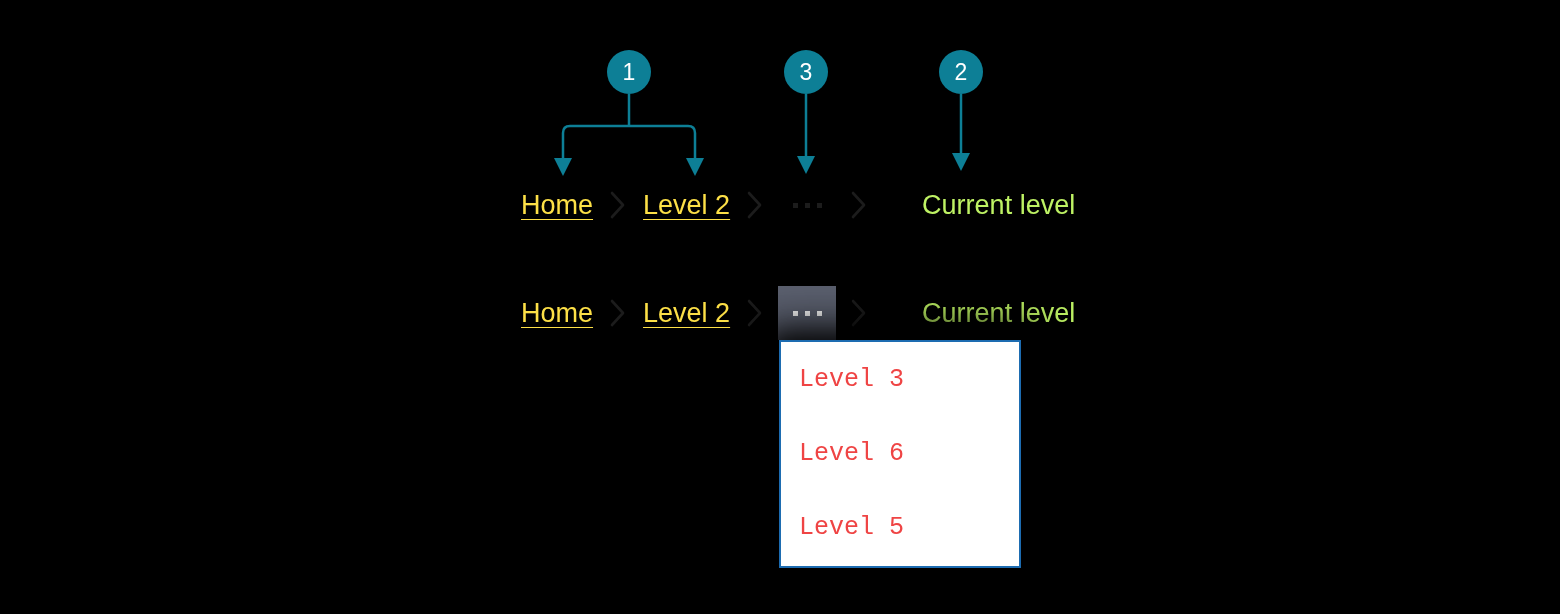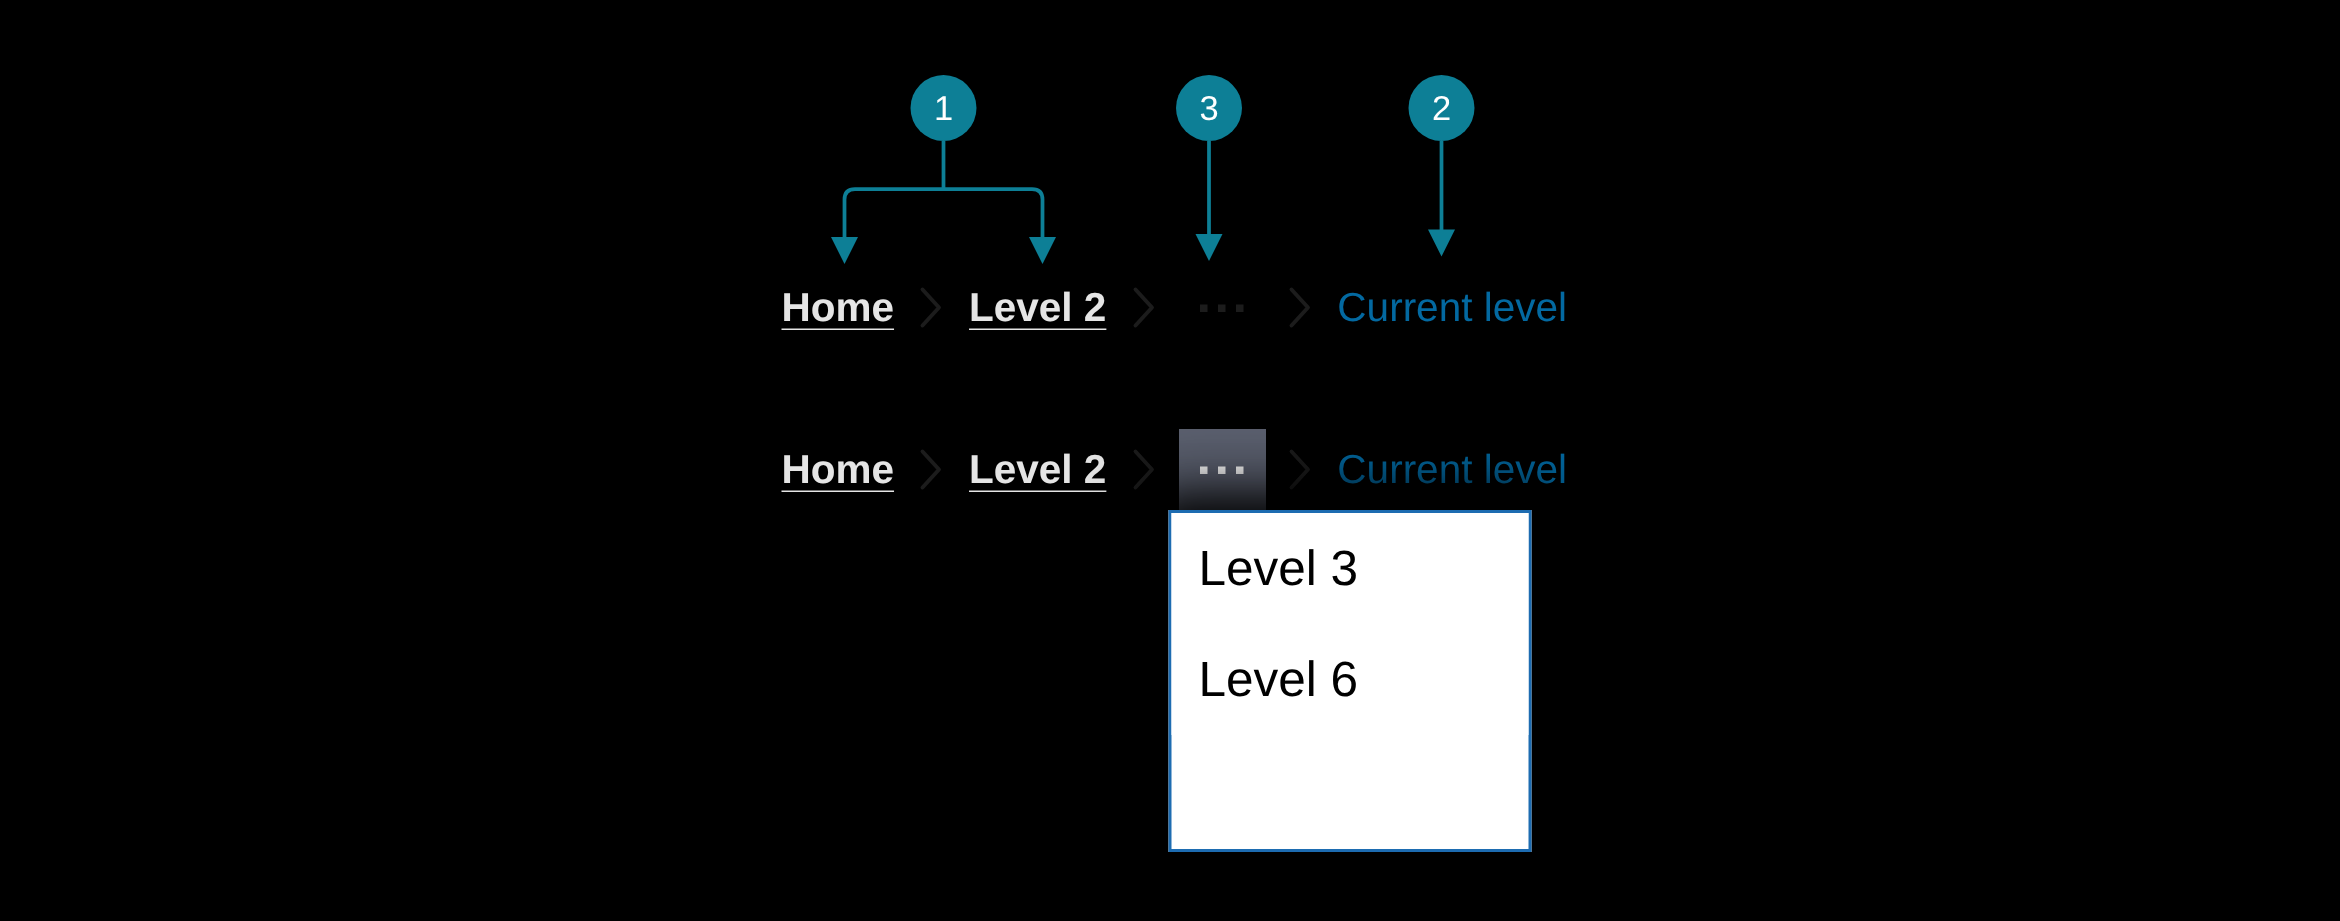--- a/index.html
+++ b/index.html
@@ -45,32 +45,32 @@
   .breadcrumb {
     position: absolute;
     display: flex;
     align-items: center;
     height: 54px;
     font-size: 27px;
     color: #1c1c1c;
     white-space: nowrap;
   }
   .crumb-link {
-    color: #e5e5e5;
+    color: #fde047;
     text-decoration: underline;
     text-underline-offset: 5px;
     text-decoration-thickness: 1px;
     padding: 0 2px;
     cursor: pointer;
-    font-weight: bold;
   }
   .crumb-current {
-    color: #0369a1;
+    color: #bef264;
     text-decoration: none;
     padding: 0 2px;
+    margin-left: 38px;
   }
   .crumb-sep {
     display: inline-flex;
     align-items: center;
     justify-content: center;
     width: 46px;
     height: 40px;
     color: #1c1c1c;
   }
   .crumb-sep svg { display: block; }
@@ -107,24 +107,25 @@
     background: #ffffff;
     border: 2px solid #1d6cb1;
     box-shadow: 0 4px 26px 10px rgba(0,0,0,0.92),
                 0 0 44px 18px rgba(0,0,0,0.55);
   }
   .overflow-item {
     display: flex;
     align-items: center;
     height: 74px;
     padding-left: 18px;
-    font-size: 33px;
-    color: #000000;
+    font-size: 25px;
+    color: #ef4444;
     cursor: pointer;
     background: #ffffff;
+    font-family: Liberation Mono, monospace;
   }
 </style>
 </head>
 <body>
 
 <div class="canvas">
 
   <svg class="annotation-layer" width="1560" height="614" viewBox="0 0 1560 614" aria-hidden="true">
 
     <path d="M629 94 L629 126" stroke="#0d7f96" stroke-width="2.5" fill="none"></path>
@@ -195,15 +196,16 @@
       <svg width="18" height="30" viewBox="0 0 18 30">
           <path d="M3 3 L14 15 L3 27" stroke="#1c1c1c" stroke-width="2.6" fill="none" stroke-linecap="round" stroke-linejoin="round"></path>
         </svg>
     </span>
     <span class="crumb-current">Current level</span>
   </nav>
 
   <div class="overflow-menu" style="left:779px; top:340px; width:242px; height:228px;">
     <div class="overflow-item">Level 3</div>
     <div class="overflow-item">Level 6</div>
+    <div class="overflow-item">Level 5</div>
   </div>
 
 </div>
 
 </body></html>

